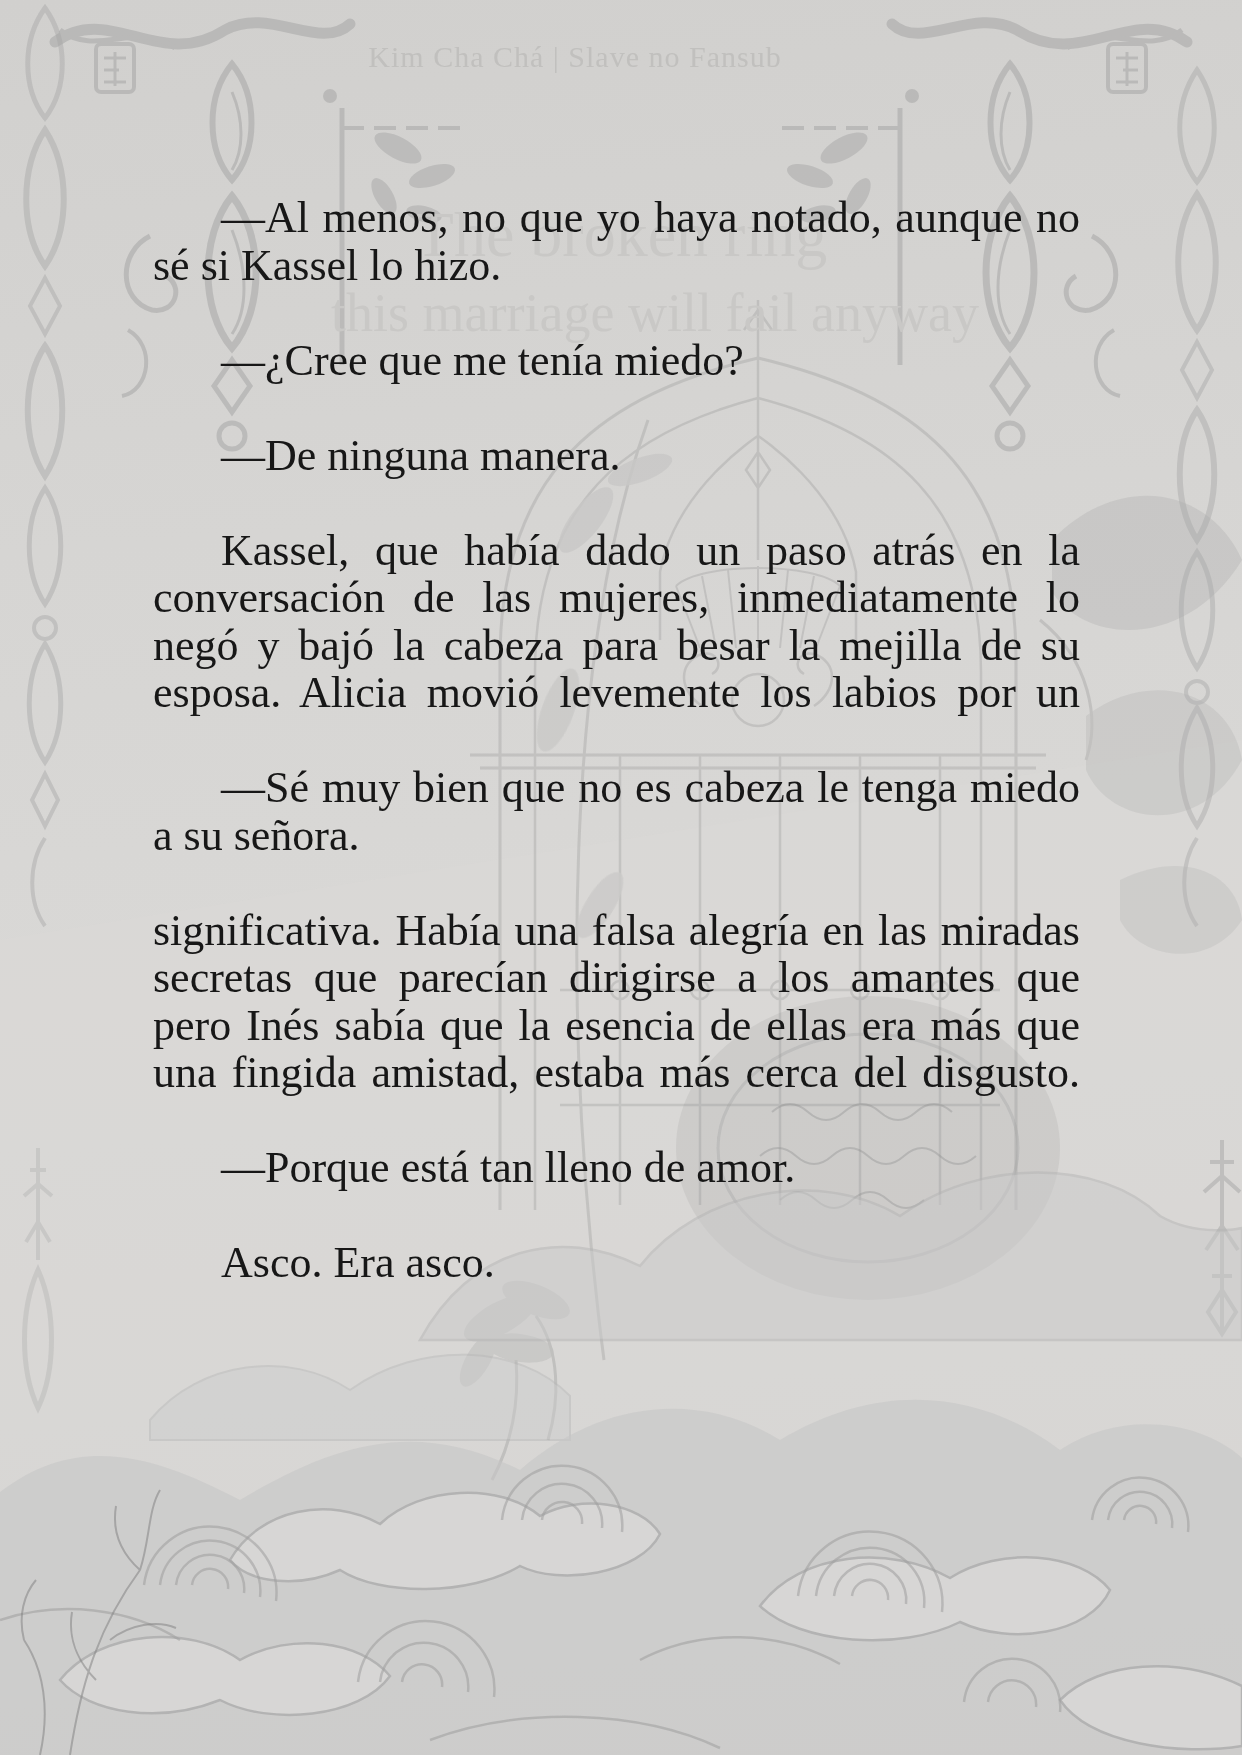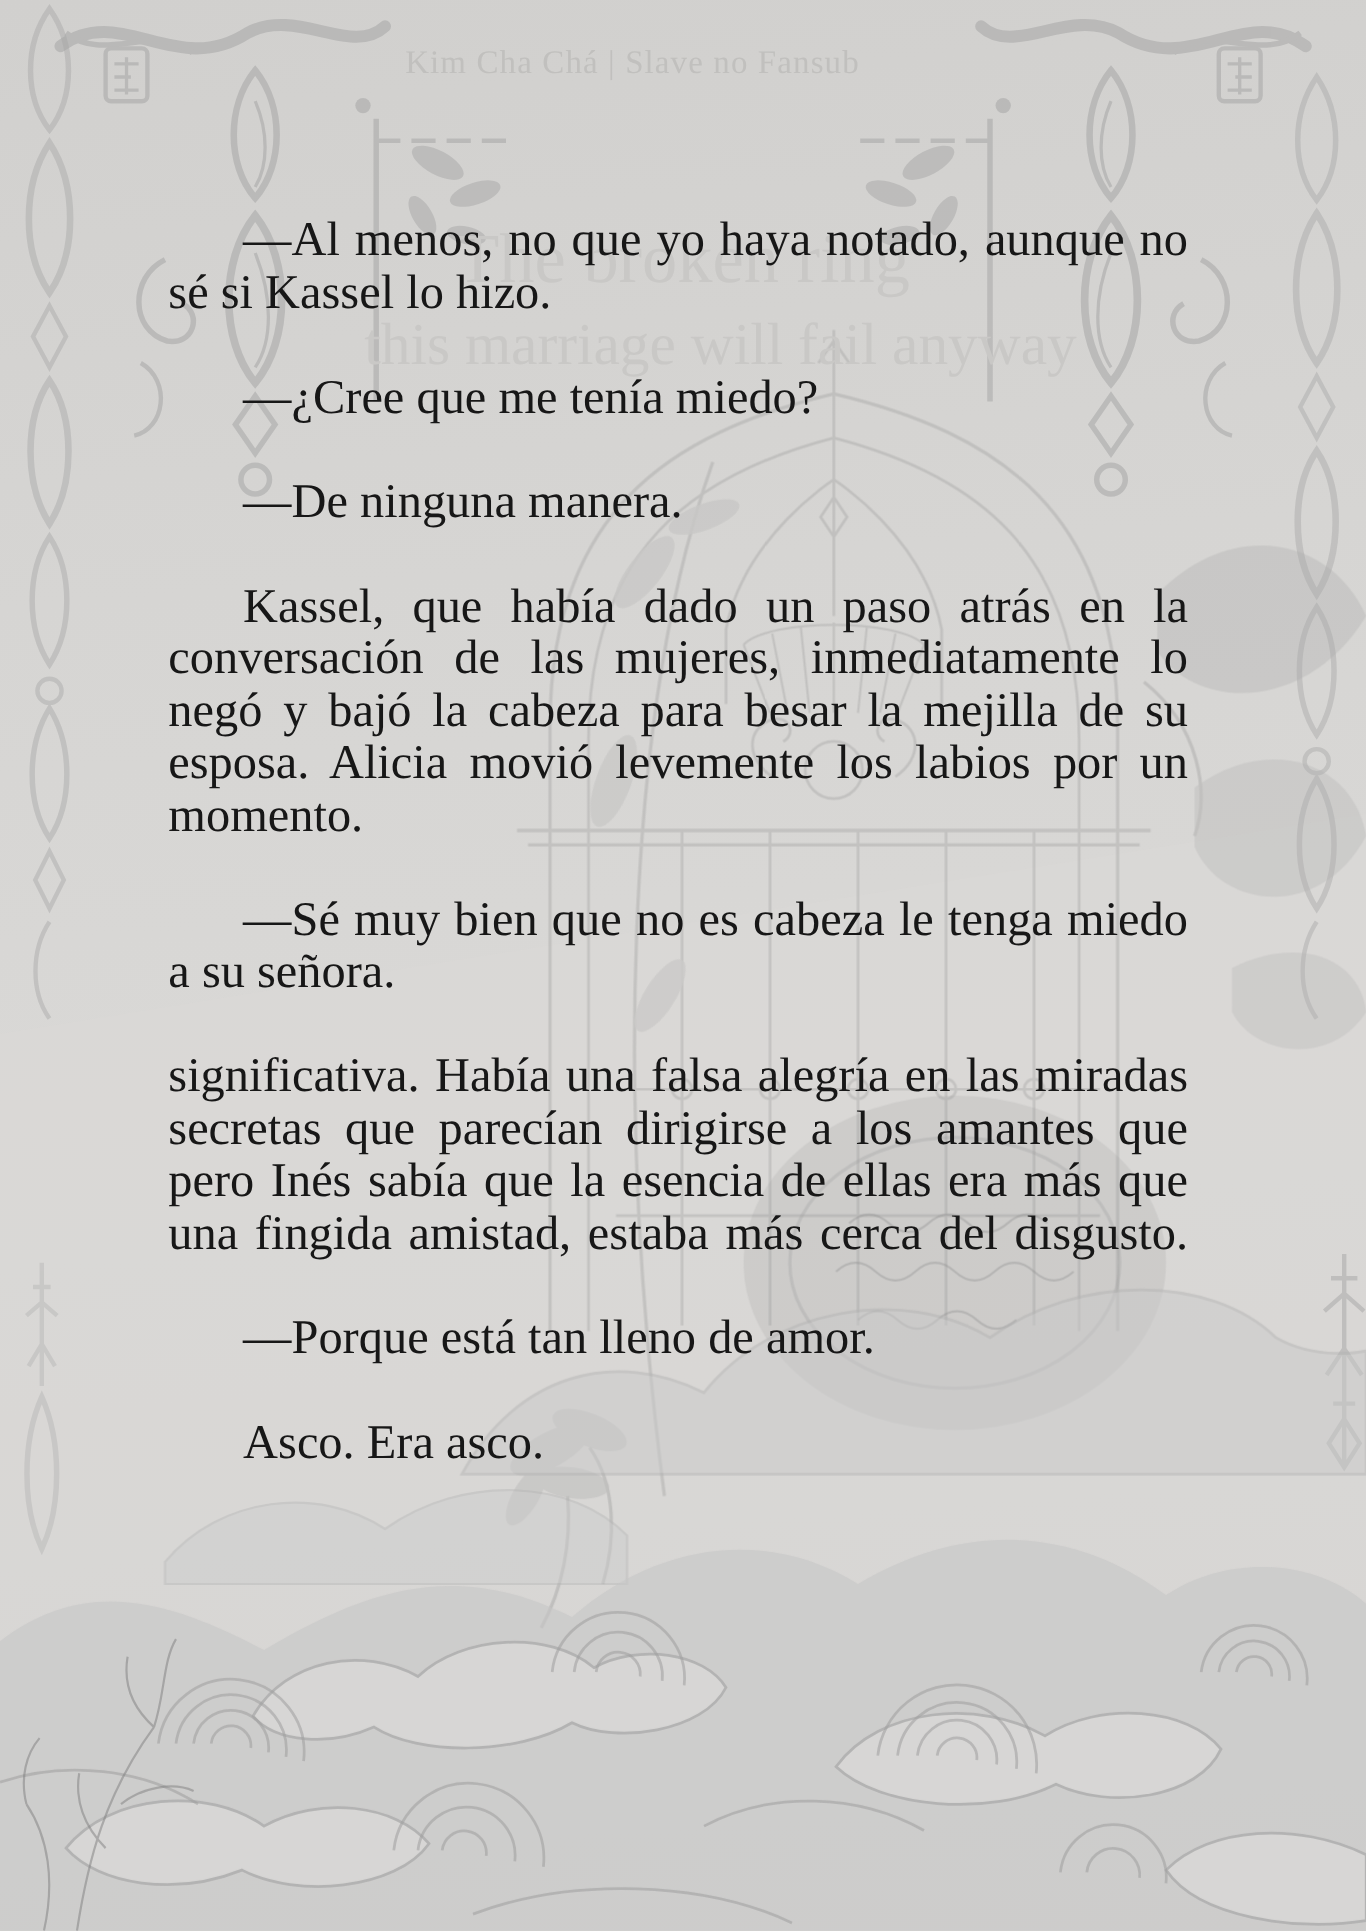--- a/index.html
+++ b/index.html
@@ -199,21 +199,20 @@
         <div class="line first last">—¿Cree que me tenía miedo?</div>
       </div>
       <div class="para">
         <div class="line first last">—De ninguna manera.</div>
       </div>
       <div class="para">
         <div class="line first just">Kassel, que había dado un paso atrás en la</div>
         <div class="line just">conversación de las mujeres, inmediatamente lo</div>
         <div class="line just">negó y bajó la cabeza para besar la mejilla de su</div>
         <div class="line just">esposa. Alicia movió levemente los labios por un</div>
-        <div class="line last">momento.</div>
       </div>
       <div class="para">
         <div class="line first just">—Sé muy bien que no es cabeza le tenga miedo</div>
         <div class="line last">a su señora.</div>
       </div>
       <div class="para">
         <div class="line just">significativa. Había una falsa alegría en las miradas</div>
         <div class="line just">secretas que parecían dirigirse a los amantes que</div>
         <div class="line just">pero Inés sabía que la esencia de ellas era más que</div>
         <div class="line just">una fingida amistad, estaba más cerca del disgusto.</div>

